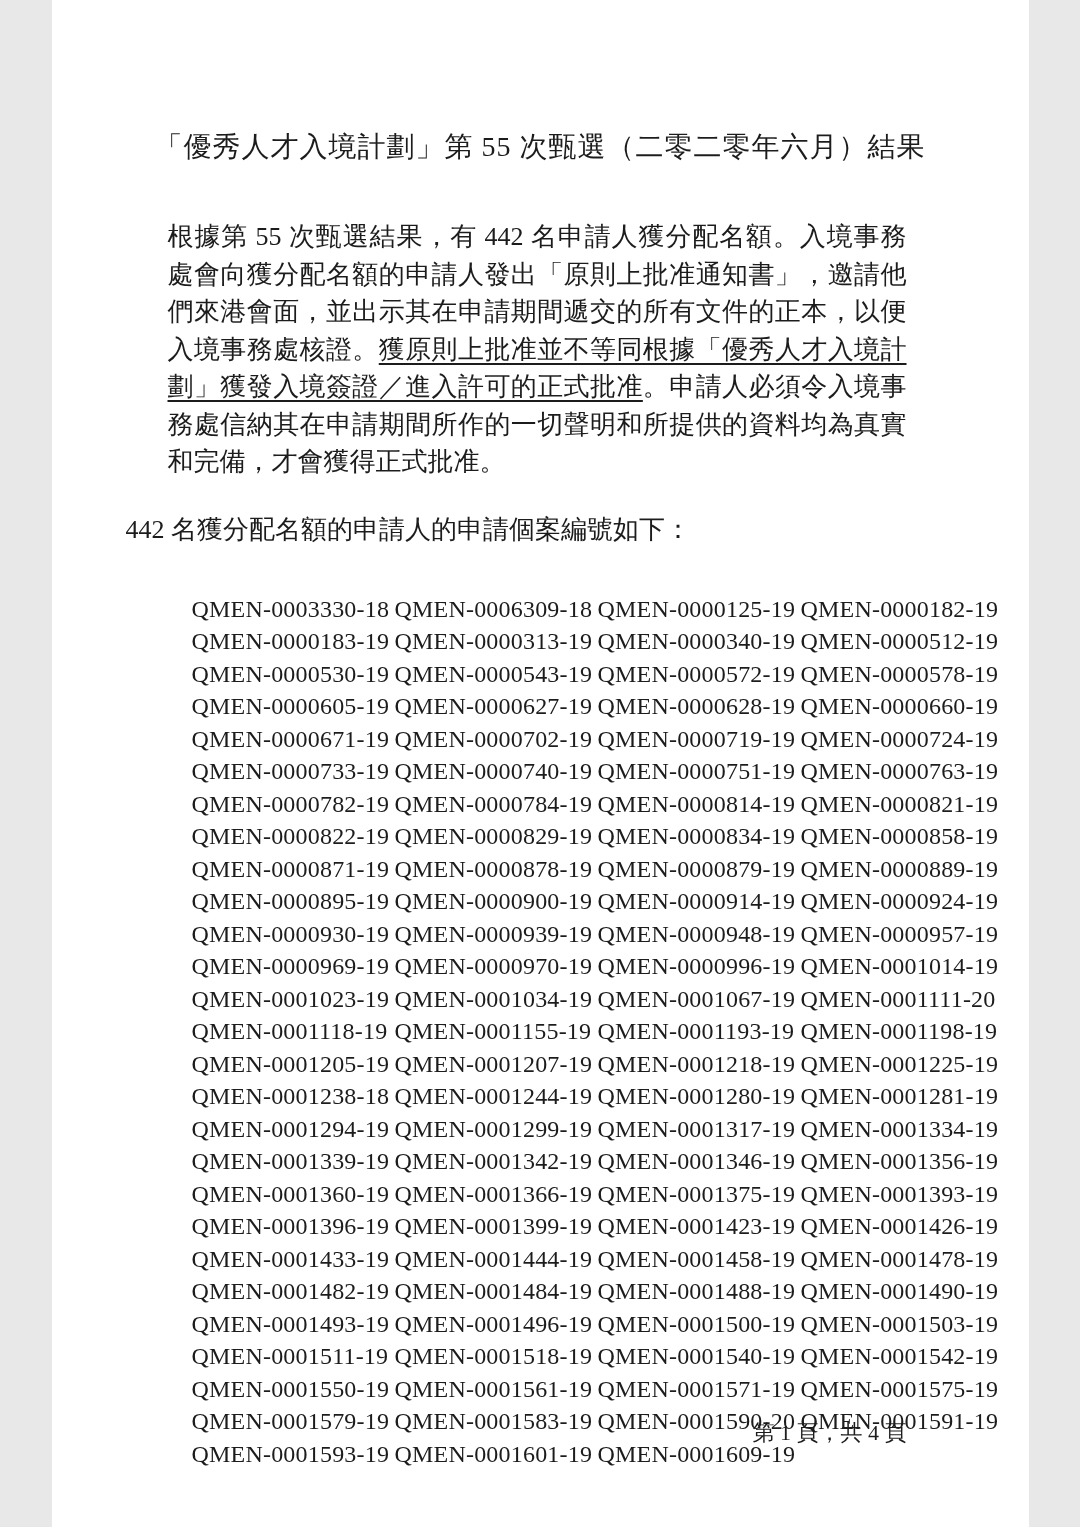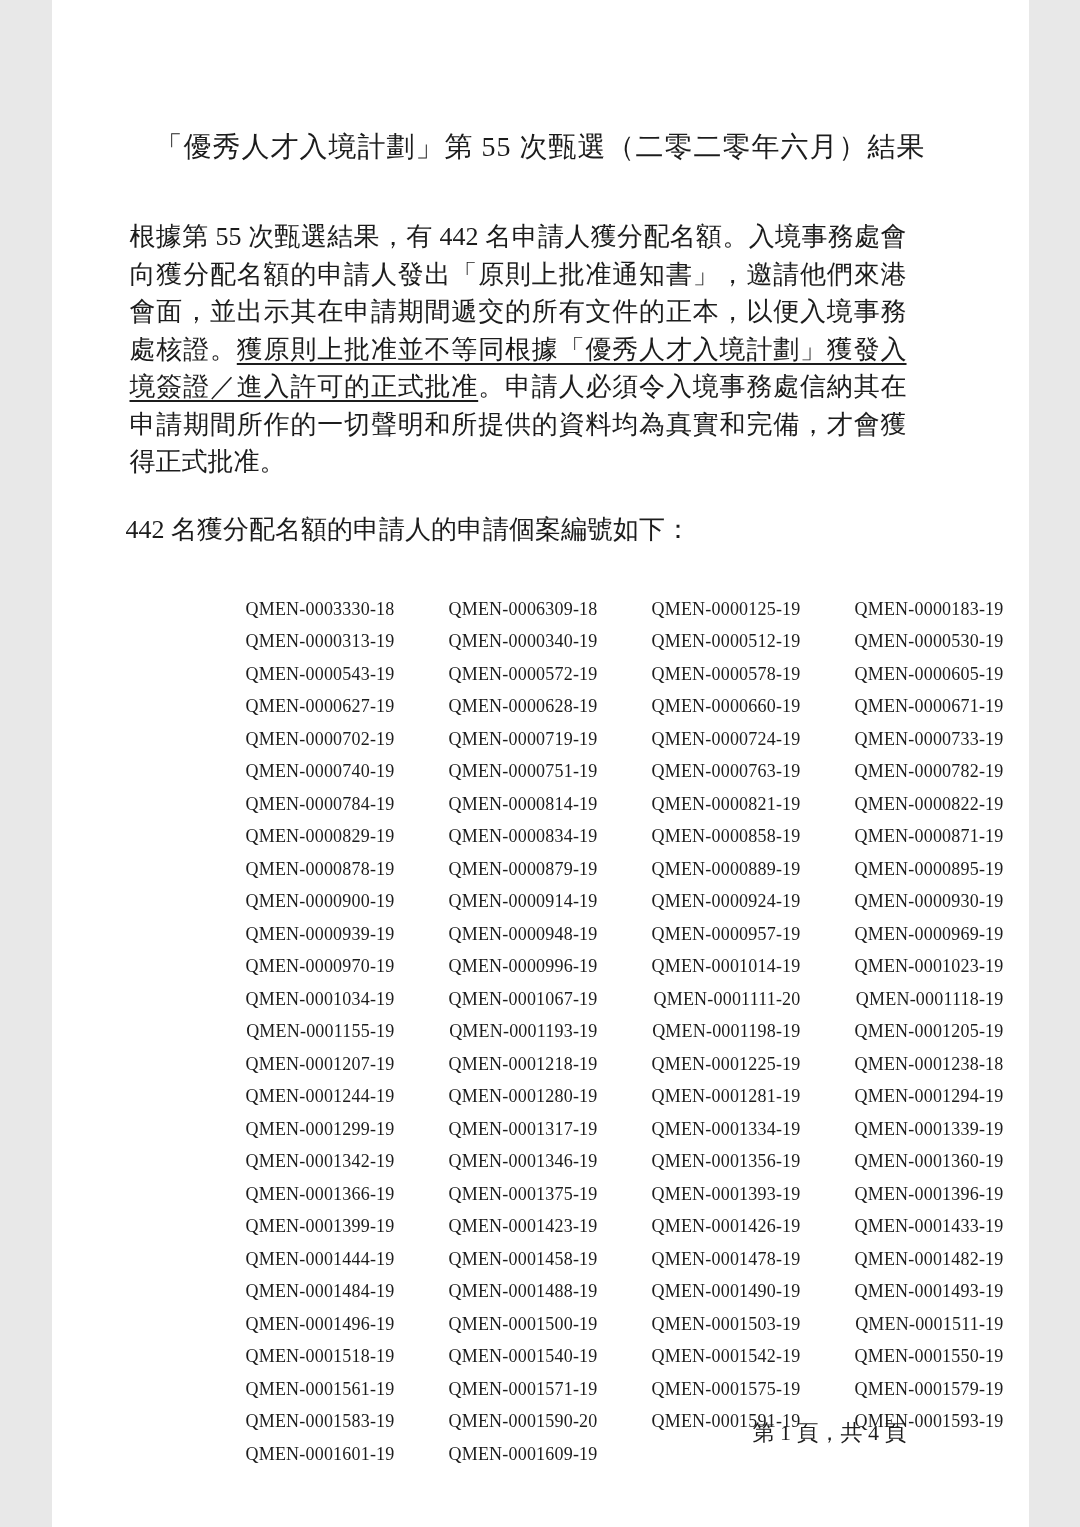--- a/index.html
+++ b/index.html
@@ -16,43 +16,42 @@
   }
   .doc-title {
     margin: 0;
     padding-top: 128px;
     font-size: 28px;
     font-weight: 400;
     text-align: center;
     letter-spacing: 1px;
   }
   .intro-paragraph {
-    margin: 52px 122px 0 78px;
+    margin: 52px 122px 0 116px;
     font-size: 26px;
     line-height: 37.5px;
     text-align: justify;
     text-justify: inter-ideograph;
   }
   .underlined {
     text-decoration: underline;
     text-underline-offset: 5px;
     text-decoration-thickness: 1.5px;
   }
   .list-intro {
     margin: 33px 122px 0 74px;
     font-size: 26px;
     line-height: 32px;
     text-align: left;
   }
   .case-grid {
     margin: 47px 0 8px 140px;
     display: grid;
     grid-template-columns: 203px 203px 203px 203px;
-    font-size: 18px;
-    text-align: right;
+    font-size: 24px;
   }
   .case-cell {
     height: 32.5px;
     line-height: 32.5px;
     white-space: nowrap;
     letter-spacing: 0.2px;
   }
   .page-footer {
     position: absolute;
     right: 122px;
@@ -68,20 +67,21 @@
   <h1 class="doc-title">「優秀人才入境計劃」第 55 次甄選（二零二零年六月）結果</h1>
 
   <p class="intro-paragraph"><span>根據第 55 次甄選結果，有 442 名申請人獲分配名額。入境事務處會向獲分配名額的申請人發出「原則上批准通知書」，邀請他們來港會面，並出示其在申請期間遞交的所有文件的正本，以便入境事務處核證。</span><span class="underlined">獲原則上批准並不等同根據「優秀人才入境計劃」獲發入境簽證／進入許可的正式批准</span><span>。申請人必須令入境事務處信納其在申請期間所作的一切聲明和所提供的資料均為真實和完備，才會獲得正式批准。</span></p>
 
   <p class="list-intro">442 名獲分配名額的申請人的申請個案編號如下：</p>
 
   <div class="case-grid" id="case-grid">
       <div class="case-cell">QMEN-0003330-18</div>
       <div class="case-cell">QMEN-0006309-18</div>
       <div class="case-cell">QMEN-0000125-19</div>
+      <div class="case-cell">QMEN-0000182-19</div>
       <div class="case-cell">QMEN-0000183-19</div>
       <div class="case-cell">QMEN-0000313-19</div>
       <div class="case-cell">QMEN-0000340-19</div>
       <div class="case-cell">QMEN-0000512-19</div>
       <div class="case-cell">QMEN-0000530-19</div>
       <div class="case-cell">QMEN-0000543-19</div>
       <div class="case-cell">QMEN-0000572-19</div>
       <div class="case-cell">QMEN-0000578-19</div>
       <div class="case-cell">QMEN-0000605-19</div>
       <div class="case-cell">QMEN-0000627-19</div>

